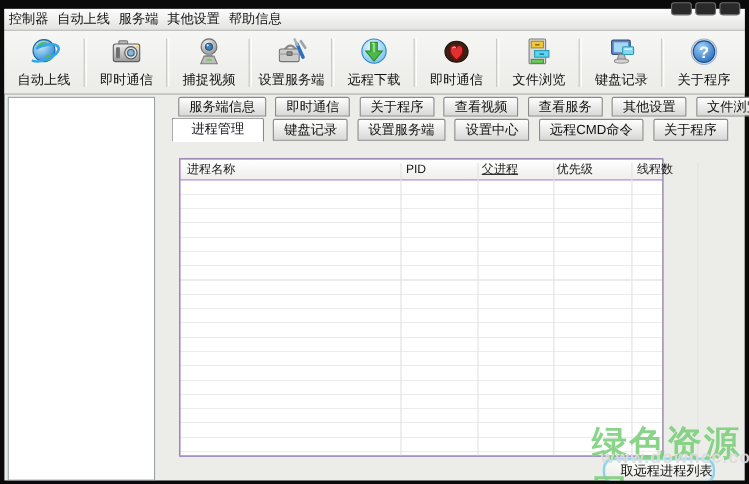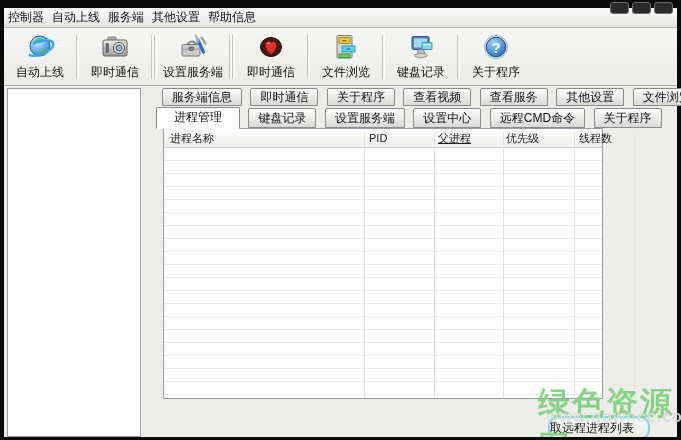--- a/index.html
+++ b/index.html
@@ -49,21 +49,21 @@
     border:1px solid #8b8b8b;border-radius:2px 2px 0 0;
     font-size:12px;color:#101010;vertical-align:bottom;cursor:default;
   }
   .tabrow2 .tab{height:18px;line-height:18px;}
   .tab.active{
     background:#ffffff;height:20px;line-height:19px;position:relative;top:1px;
     border-bottom:1px solid #ffffff;padding:0 17px;z-index:6;
   }
   
   .ptable{
-    position:absolute;left:163px;top:128px;width:440px;height:271px;
+    position:absolute;left:163px;top:144px;width:440px;height:271px;
     background:#6d28d9;border:1px solid #9b9b9b;box-sizing:border-box;z-index:2;
   }
   .phead{
     position:absolute;left:0;top:0;width:100%;height:18px;
     background:linear-gradient(#ffffff,#eeeeec);
     border-bottom:1px solid #cfcfcf;
   }
   .phead .col{
     position:absolute;top:0;font-size:11px;color:#202020;line-height:18px;white-space:nowrap;
   }
@@ -72,21 +72,21 @@
     background:repeating-linear-gradient(to bottom,#ffffff 0 12px,#ececec 12px 13px);
   }
   .vline{position:absolute;top:0;bottom:0;width:1px;background:#ececec;}
   .vline.hseg{top:-16px;background:#e2e2e0;}
   
   .fetch-btn{
     position:absolute;left:548px;top:416px;width:102px;height:24px;
     background:linear-gradient(#fcfcfa,#e9e9e5);
     border:2px solid #8fd2e8;border-radius:10px;
     box-shadow:0 0 0 1px #cdeef8 inset;
-    font-size:12px;color:#101010;text-align:left;line-height:20px;
+    font-size:12px;color:#101010;text-align:right;line-height:20px;
     box-sizing:border-box;z-index:8;cursor:default;
     font-family:"Liberation Sans","DejaVu Sans",sans-serif;
   }
   
   .wm-name{
     position:absolute;left:538px;top:382px;z-index:9;pointer-events:none;
     font-size:32px;font-weight:bold;letter-spacing:2px;color:#7ed07e;opacity:.9;
   }
   .wm-url{
     position:absolute;left:546px;top:408px;z-index:9;pointer-events:none;
@@ -148,38 +148,73 @@
         <rect x="6.5" y="12" width="3.5" height="10" rx="1" fill="#6e6e6e"></rect>
         <circle cx="20" cy="17" r="5.6" fill="#dcdcdc" stroke="#555"></circle>
         <circle cx="20" cy="17" r="3" fill="#86b8da" stroke="#3d5d78"></circle>
         <circle cx="26" cy="11.5" r="1.2" fill="#ffd24d"></circle>
       </svg>
     </span>
     <span class="tlabel">即时通信</span>
   </div>
   <div class="tsep"></div>
 
+  <div class="tbtn">
+    <span class="ticon">
+      <svg viewBox="0 0 32 32" width="32" height="32">
+        <defs>
+            <radialGradient id="g3" cx="38%" cy="30%" r="80%">
+          <stop offset="0" stop-color="#f2f2f2"></stop>
+              <stop offset="1" stop-color="#8d8d8d"></stop>
+        </radialGradient>
+          </defs>
+        <circle cx="16" cy="11.5" r="7.2" fill="url(#g3)" stroke="#6e6e6e"></circle>
+        <circle cx="16" cy="11.5" r="3.2" fill="#3c7fb4" stroke="#28567a"></circle>
+        <circle cx="14.8" cy="10.2" r="1" fill="#d9f0ff"></circle>
+        <rect x="13" y="17.5" width="6" height="3" fill="#9a9a9a"></rect>
+        <path d="M11.5 20 L20.5 20 L23.5 27 L8.5 27 z" fill="#bdbdbd" stroke="#7d7d7d"></path>
+        <rect x="13.5" y="22.5" width="5" height="2" rx="1" fill="#7bc96a"></rect>
+      </svg>
+    </span>
+    <span class="tlabel">捕捉视频</span>
+  </div>
   <div class="tsep"></div>
 
   <div class="tbtn">
     <span class="ticon">
       <svg viewBox="0 0 32 32" width="32" height="32">
         <path d="M10 14 q5 -7 10 0" fill="none" stroke="#8a8a8a" stroke-width="2.2"></path>
         <rect x="5" y="13.5" width="18" height="11.5" rx="1.5" fill="#cccccc" stroke="#757575"></rect>
         <rect x="5" y="17.5" width="18" height="1.4" fill="#a8a8a8"></rect>
         <rect x="12" y="16" width="4.5" height="3.4" rx=".6" fill="#8c8c8c" stroke="#6a6a6a"></rect>
         <line x1="21" y1="9" x2="26.5" y2="21" stroke="#2e6fc2" stroke-width="3.2" stroke-linecap="round"></line>
         <line x1="18.8" y1="4.8" x2="21.4" y2="10" stroke="#a8b4ba" stroke-width="2.2" stroke-linecap="round"></line>
         <line x1="24.5" y1="6.5" x2="28.5" y2="12.5" stroke="#9aa4aa" stroke-width="2.4" stroke-linecap="round"></line>
       </svg>
     </span>
     <span class="tlabel">设置服务端</span>
   </div>
   <div class="tsep"></div>
 
+  <div class="tbtn">
+    <span class="ticon">
+      <svg viewBox="0 0 32 32" width="32" height="32">
+        <defs>
+            <radialGradient id="g5" cx="40%" cy="30%" r="85%">
+          <stop offset="0" stop-color="#eaf7ff"></stop>
+              <stop offset="1" stop-color="#66bbe8"></stop>
+        </radialGradient>
+          </defs>
+        <circle cx="16" cy="15.5" r="11" fill="url(#g5)" stroke="#2c88c8"></circle>
+        <path d="M13 7.5 h6 v8 h4.5 L16 24.5 L8.5 15.5 H13 z" fill="#4db848" stroke="#2d8c2d"></path>
+        <path d="M14 8.5 h2 v8" fill="none" stroke="#aef0a0" stroke-width="1.2"></path>
+      </svg>
+    </span>
+    <span class="tlabel">远程下载</span>
+  </div>
   <div class="tsep"></div>
 
   <div class="tbtn">
     <span class="ticon">
       <svg viewBox="0 0 32 32" width="32" height="32">
         <ellipse cx="16" cy="16" rx="10.5" ry="9.5" fill="#3a2113" stroke="#1f0f05"></ellipse>
         <path d="M16 23.5 C8.5 18 9.5 11.2 13.2 10.6 C15.2 10.3 16 12.2 16 12.2 C16 12.2 16.8 10.3 18.8 10.6 C22.5 11.2 23.5 18 16 23.5 z" fill="#e23030" stroke="#8f1010"></path>
         <path d="M12.5 12.5 q1.5 -1.2 2.5 -.4" fill="none" stroke="#ff9a9a" stroke-width="1.1" stroke-linecap="round"></path>
       </svg>
     </span>

